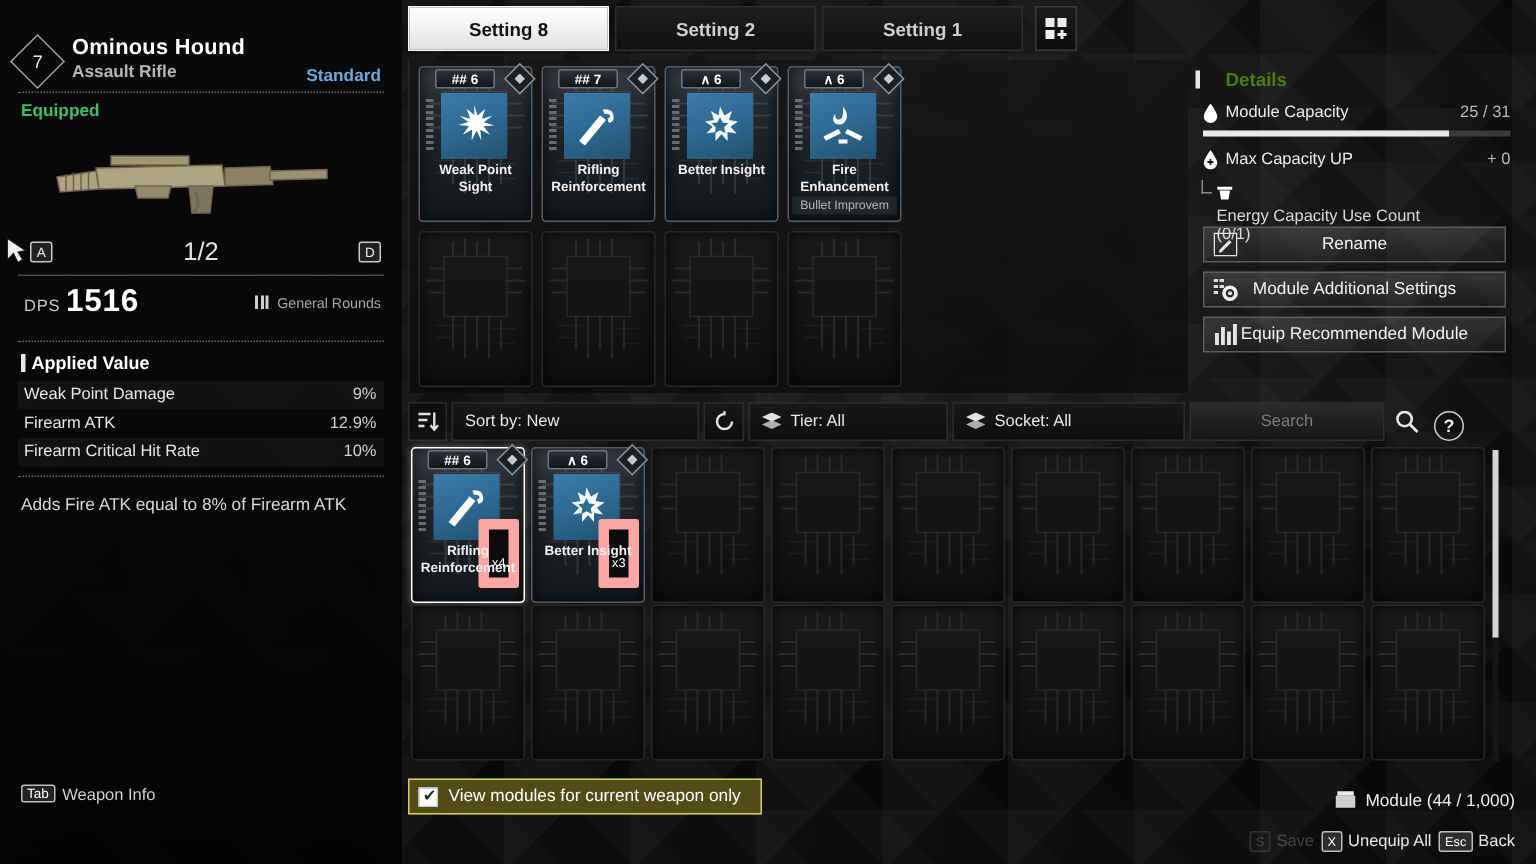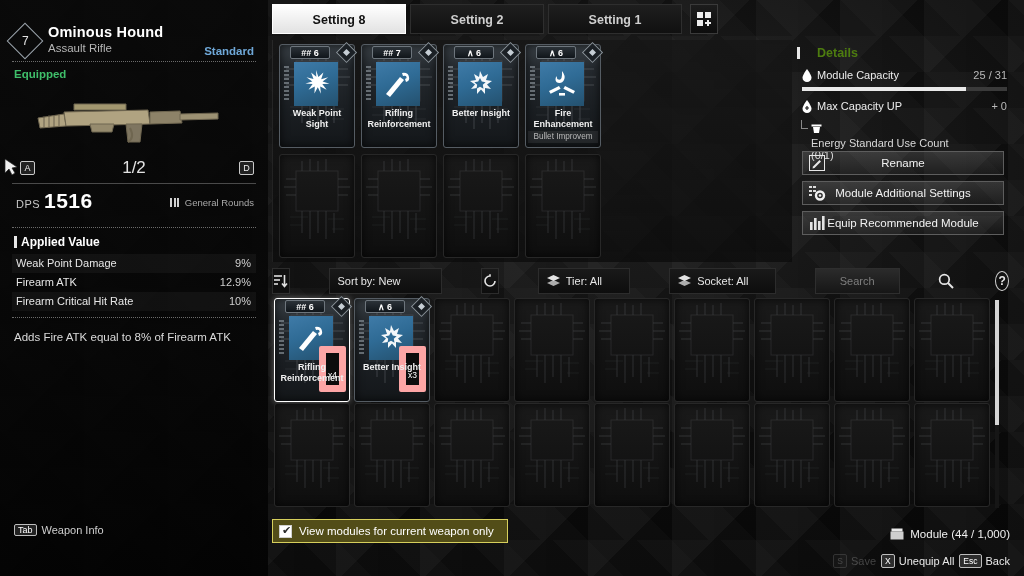--- a/index.html
+++ b/index.html
@@ -27,21 +27,21 @@
     background: linear-gradient(180deg, rgba(9,9,9,.93) 0%, rgba(6,6,6,.90) 60%, rgba(3,3,3,.95) 100%);
   }
   .lp-head { position: relative; padding: 24px 14px 0 14px; }
   .gem {
     position: absolute; left: 12px; top: 28px; width: 26px; height: 26px;
     border: 1px solid #9aa3ab; transform: rotate(45deg);
     display: flex; align-items: center; justify-content: center;
   }
   .gem span { transform: rotate(-45deg); font-size: 12px; color: #e4e4e4; }
   .wpn-name { margin-left: 34px; font-size: 14.5px; font-weight: bold; color: #ffffff; letter-spacing:.2px; }
-  .wpn-sub  { margin-left: 34px; font-size: 11.5px; color: #b6b6b6; margin-top: 2px; }
+  .wpn-sub  { margin-left: 34px; font-size: 11.5px; color: #b6b6b6; margin-top: 2px; font-weight: bold; }
   .wpn-rar  { position: absolute; right: 14px; top: 45px; font-size: 11.5px; color: #6fa8d8; font-weight: bold; }
   .hr-dot { margin: 7px 12px 0 12px; border-top: 1px dotted #6b6b6b; }
   .equipped { margin: 6px 0 0 14px; font-size: 11.5px; color: #3fbf6a; font-weight: bold; }
 
   
   .wpn-img { position: relative; height: 68px; margin-top: 6px; }
   .wpn-img svg { position: absolute; left: 30px; top: 6px; }
 
   
   .pager { position: relative; height: 22px; margin-top: 4px; }
@@ -170,21 +170,21 @@
 
   .btn {
     position: relative; margin-top: 6px; height: 24px; width: 202px; margin-left: 5px;
     background: linear-gradient(180deg, rgba(255,255,255,.13), rgba(255,255,255,.04));
     border: 1px solid #5d5d5d;
     font-size: 11.5px; color: #f2f2f2; text-align: center; line-height: 22px;
   }
   .btn .bic { position: absolute; left: 6px; top: 3px; }
 
   
-  .filterbar { position: absolute; left: 272px; top: 268px; width: 737px; height: 26px; display: flex; align-items: center; gap: 36px; }
+  .filterbar { position: absolute; left: 272px; top: 268px; width: 737px; height: 26px; display: flex; align-items: flex-end; }
   .fb-sortico {
     width: 26px; height: 26px; background: #101010; border: 1px solid #2c2c2c;
     display:flex; align-items:center; justify-content:center;
   }
   .fb-field {
     height: 26px; background: linear-gradient(180deg,#191919,#0d0d0d); border: 1px solid #2c2c2c;
     margin-left: 3px; font-size: 11px; color: #e6e6e6; display: flex; align-items: center; padding: 0 8px; gap: 6px;
   }
   .fb-sort { width: 165px; }
   .fb-reset { width: 27px; justify-content: center; padding: 0; }
@@ -580,21 +580,21 @@
       <div class="lbl">Max Capacity UP</div>
       <div class="val">+ 0</div>
     </div>
 
     <div class="d-sub">
       <div class="elbow"></div>
       <svg class="ic" style="left:13px;" width="11" height="12" viewBox="0 0 11 12">
         <rect x="0.5" y="1.5" width="10" height="2" fill="#fff"></rect>
         <path d="M2 4 h7 l-1 6 h-5 Z" fill="#fff"></path>
       </svg>
-      <div class="lbl" style="left:28px;">Energy Standard Use Count</div>
+      <div class="lbl" style="left:28px;">Energy Capacity Use Count</div>
       <div class="val">(0/1)</div>
     </div>
 
     <div class="btn" style="margin-top:14px;">
       <svg class="bic" width="16" height="16" viewBox="0 0 16 16">
         <rect x="0.5" y="0.5" width="15" height="15" fill="none" stroke="#e6e6e6"></rect>
         <path d="M4 11.5 L10.5 5 L12 6.5 L5.5 13 L3.5 13.5 Z" fill="#e6e6e6"></path>
       </svg>
       <span>Rename</span>
     </div>

